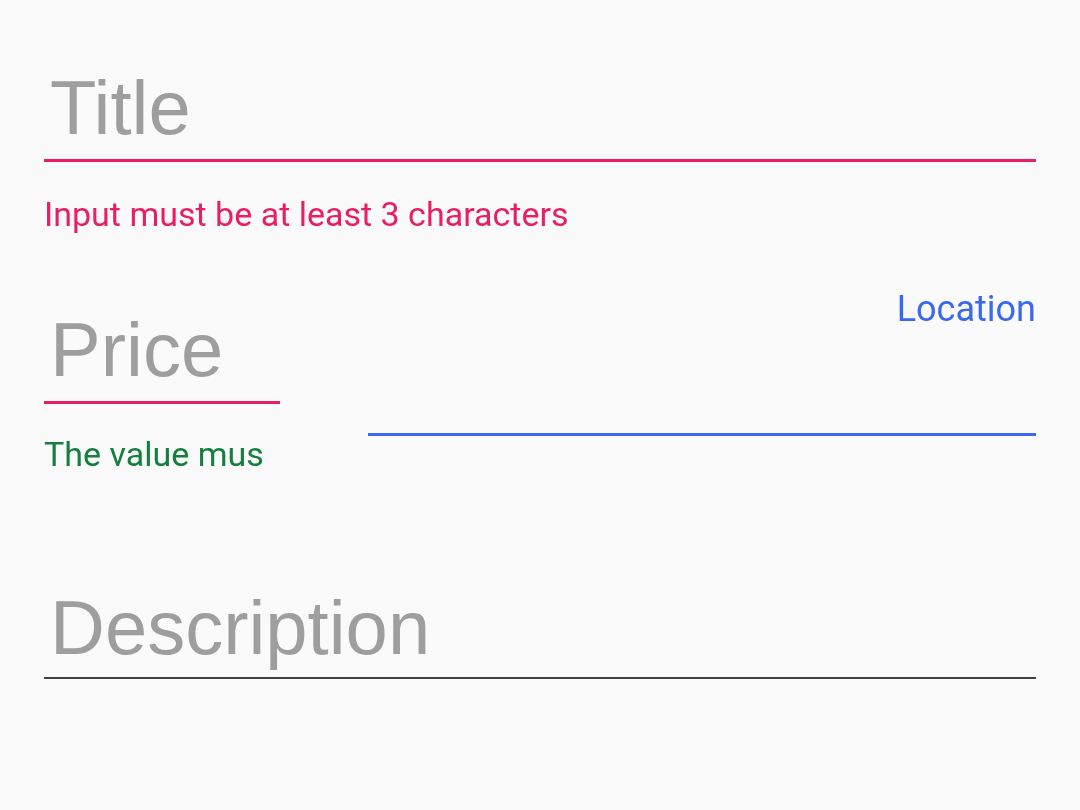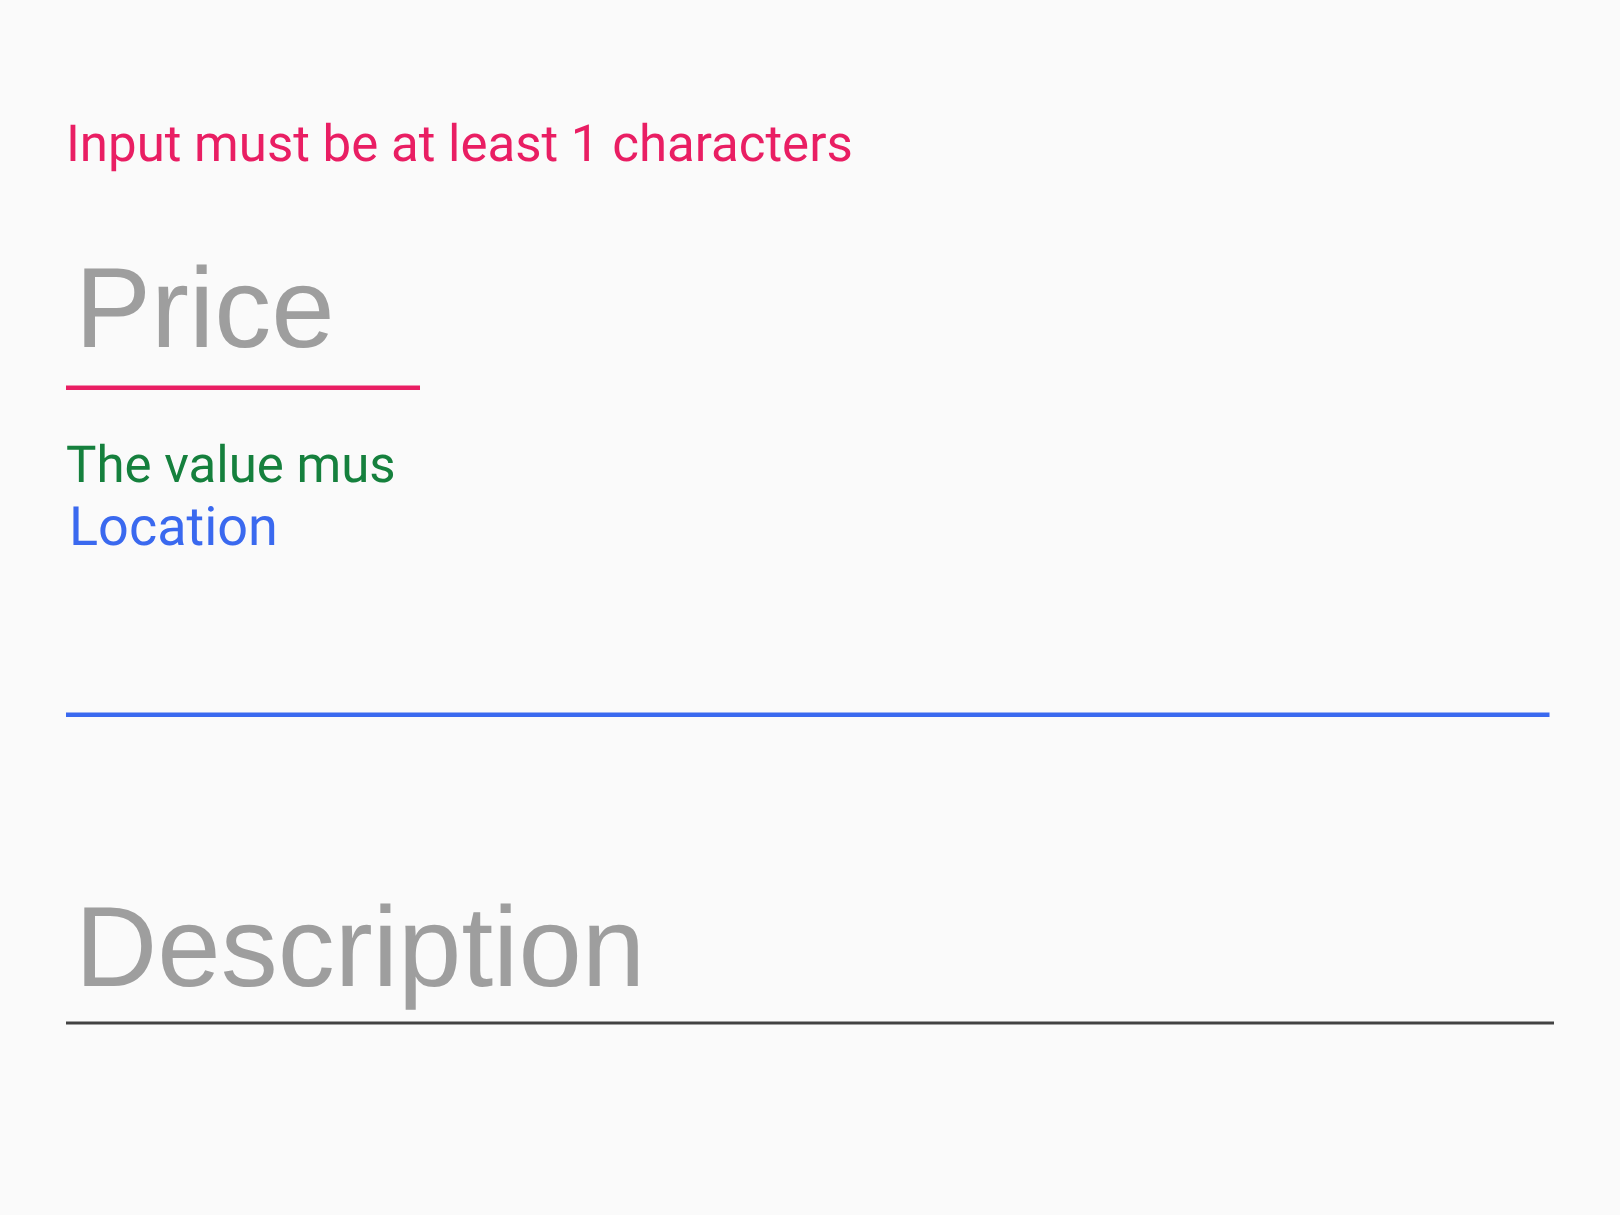--- a/index.html
+++ b/index.html
@@ -33,23 +33,22 @@
   .title-error {
     color: #e91e63;
     font-size: 34px;
     font-weight: 400;
     margin-top: 32px;
   }
 
   
   .row {
     display: flex;
-    margin-top: 28px;
+    margin-top: 54px;
     align-items: flex-start;
-    flex-direction: column;
   }
 
   .price-col {
     width: 236px;
     overflow: hidden;
     flex: 0 0 auto;
   }
   .price-input {
     width: 100%;
     border: none;
@@ -74,20 +73,21 @@
   .spacer { width: 88px; flex: 0 0 auto; }
 
   .location-col {
     flex: 1 1 auto;
   }
   .location-label {
     color: #3a69ef;
     font-size: 36px;
     font-weight: 400;
     padding-left: 2px;
+    text-align: right;
   }
   .location-input {
     width: 100%;
     border: none;
     border-bottom: 3px solid #3a69ef;
     background: transparent;
     font-size: 76px;
     font-weight: 300;
     color: #424242;
     min-height: 106px;
@@ -110,21 +110,22 @@
     outline: none;
   }
   .desc-input::placeholder { color: #9e9e9e; font-weight: 300; }
 </style>
 </head>
 <body>
 
 <div class="page">
 
   <div class="title-block">
-    <div class="title-error">Input must be at least 1 characters</div>
+    <input type="text" class="title-input" placeholder="Title" style="">
+    <div class="title-error">Input must be at least 3 characters</div>
   </div>
 
   <div class="row">
     <div class="price-col">
       <input type="text" class="price-input" placeholder="Price" style="">
       <div class="price-error">The value mus</div>
     </div>
 
     <div class="spacer"></div>
 

